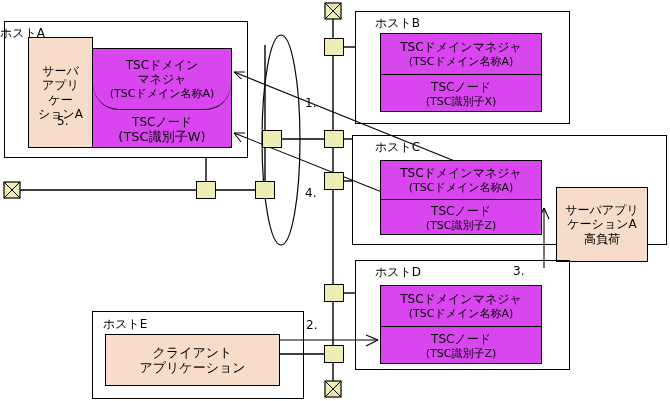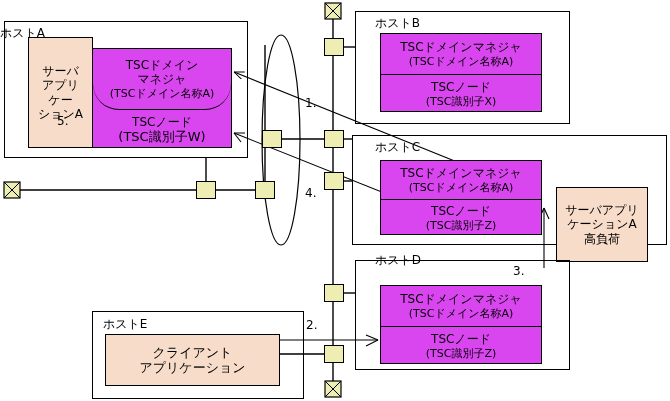--- a/index.html
+++ b/index.html
@@ -215,21 +215,21 @@
     </div>
   </div>
 
   <div class="comp-box" style="left:556px; top:160px; width:92px; height:75px; font-size:12px;margin-top:27px;">
     <span class="ln">サーバアプリ</span>
     <span class="ln">ケーションA</span>
     <span class="ln">高負荷</span>
   </div>
 
   <div class="host-box" style="left:355px; top:260px; width:215px; height:110px;"></div>
-  <div class="host-label" style="left:375px; top:252px;">ホストD</div>
+  <div class="host-label" style="left:375px; top:264px;">ホストD</div>
   <div class="step-label" style="left:513px; top:264px;">3.</div>
 
   <div class="split-box" style="left:380px; top:285px; width:162px; height:79px;">
     <div class="split-top" style="height:40px; font-size:12px;">
       <span class="ln">TSCドメインマネジャ</span>
       <span class="ln" style="font-size:11px;">(TSCドメイン名称A)</span>
     </div>
     <div class="split-bot" style="height:38px; font-size:12px;">
       <span class="ln">TSCノード</span>
       <span class="ln" style="font-size:11px;">(TSC識別子Z)</span>

